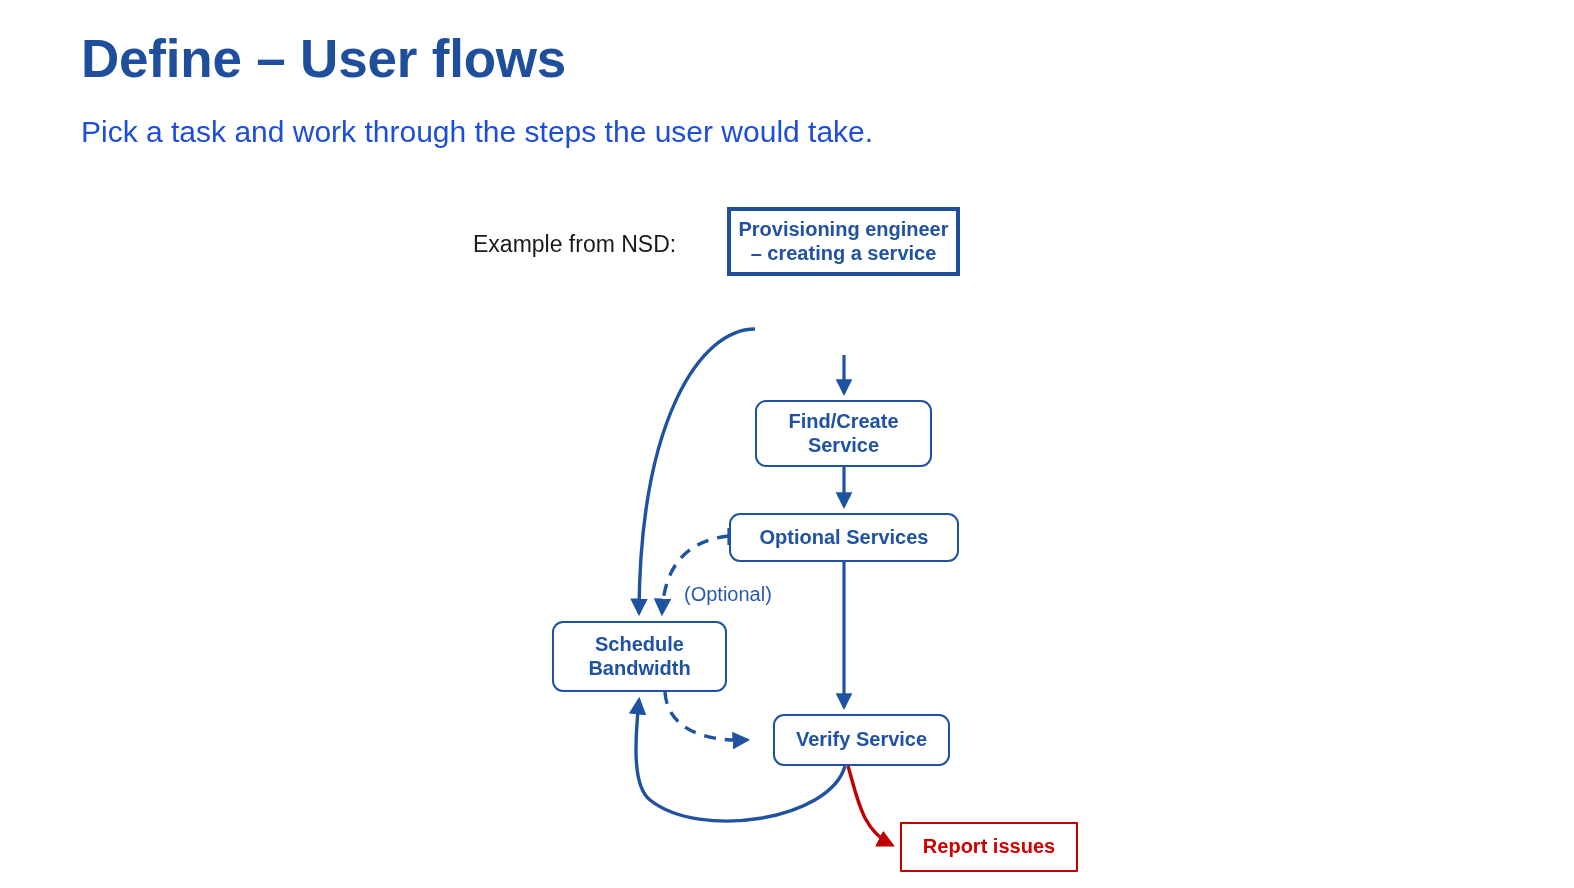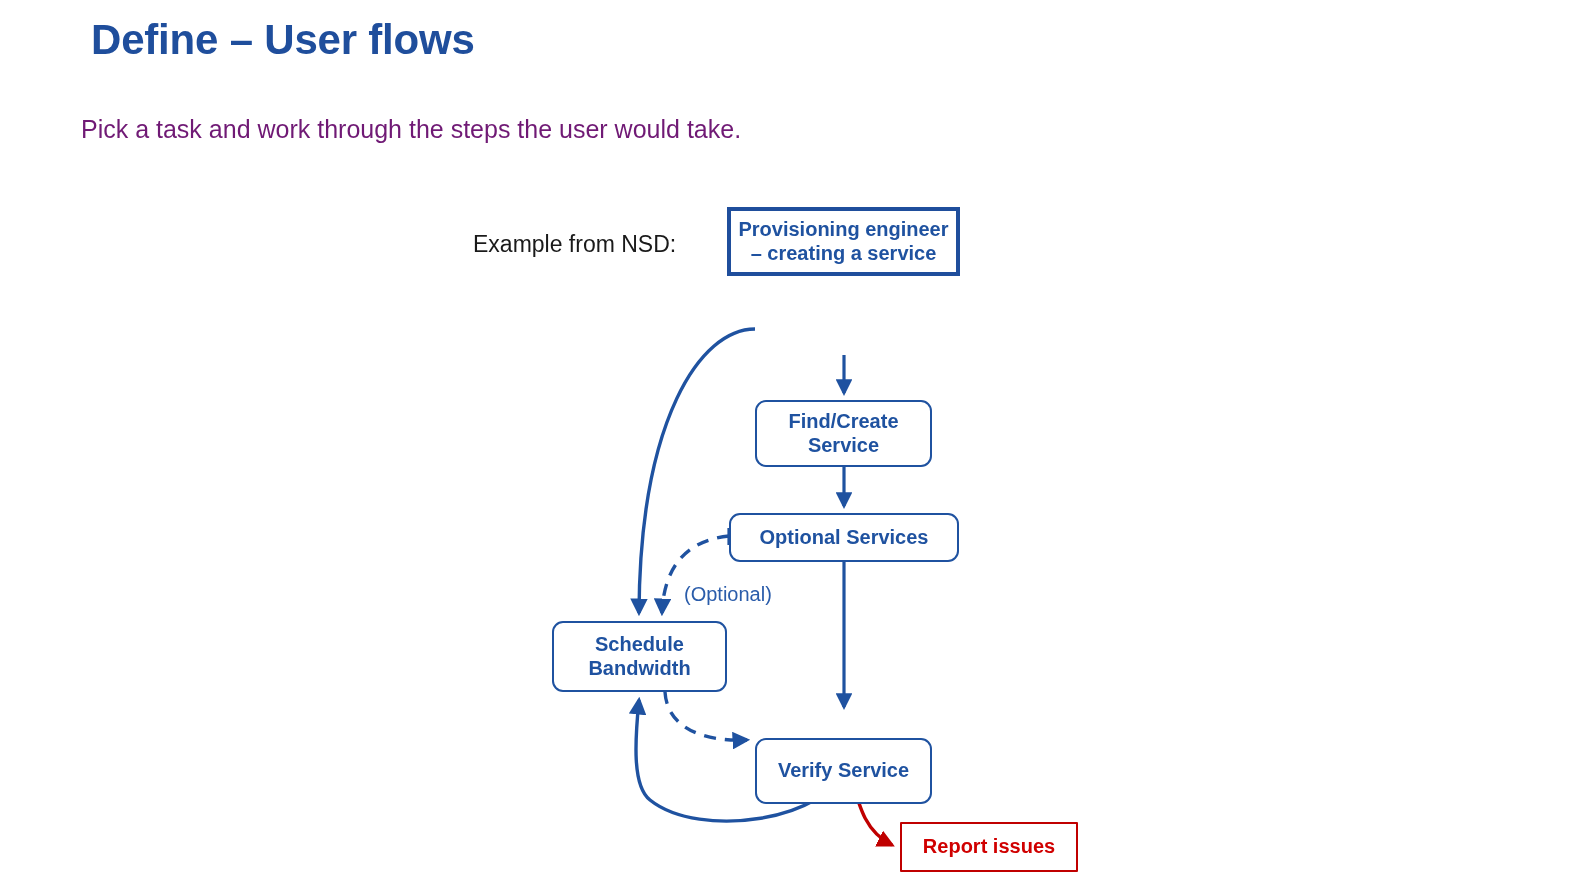--- a/index.html
+++ b/index.html
@@ -19,35 +19,34 @@
   #slide {
     position: absolute;
     inset: 0;
     background: #ffffff;
   }
 
   
   #slide-title {
     position: absolute;
     left: 81px;
-    top: 16px;
-    font-size: 42px;
+    top: 28px;
+    font-size: 53px;
     font-weight: 700;
     color: #1F4E9C;
     letter-spacing: -0.2px;
     white-space: nowrap;
-    margin-left: 10px;
   }
   #slide-subtitle {
     position: absolute;
     left: 81px;
     top: 115px;
-    font-size: 25px;
+    font-size: 30px;
     font-weight: 400;
-    color: #701a75;
+    color: #1d4ed8;
     white-space: nowrap;
   }
 
   
   #example-label {
     position: absolute;
     left: 473px;
     top: 231px;
     font-size: 23px;
     color: #1a1a1a;
@@ -96,21 +95,21 @@
     color: #D00000;
     font-size: 20px;
   }
 
   
   #node-header        { left: 727px; top: 207px; width: 233px; height: 69px; }
   #node-get-request   { left: 755px; top: 303px; width: 177px; height: 52px; }
   #node-find-create   { left: 755px; top: 400px; width: 177px; height: 67px; }
   #node-configure     { left: 729px; top: 513px; width: 230px; height: 49px; }
   #node-schedule      { left: 552px; top: 621px; width: 175px; height: 71px; }
-  #node-verify        { left: 755px; top: 714px; width: 177px; height: 66px; margin-top: 24px; }
+  #node-verify        { left: 773px; top: 714px; width: 177px; height: 52px; }
   #node-report        { left: 900px; top: 822px; width: 178px; height: 50px; }
 
   
   #optional-label {
     position: absolute;
     left: 684px;
     top: 583px;
     font-size: 20px;
     color: #2A5CAA;
     white-space: nowrap;

